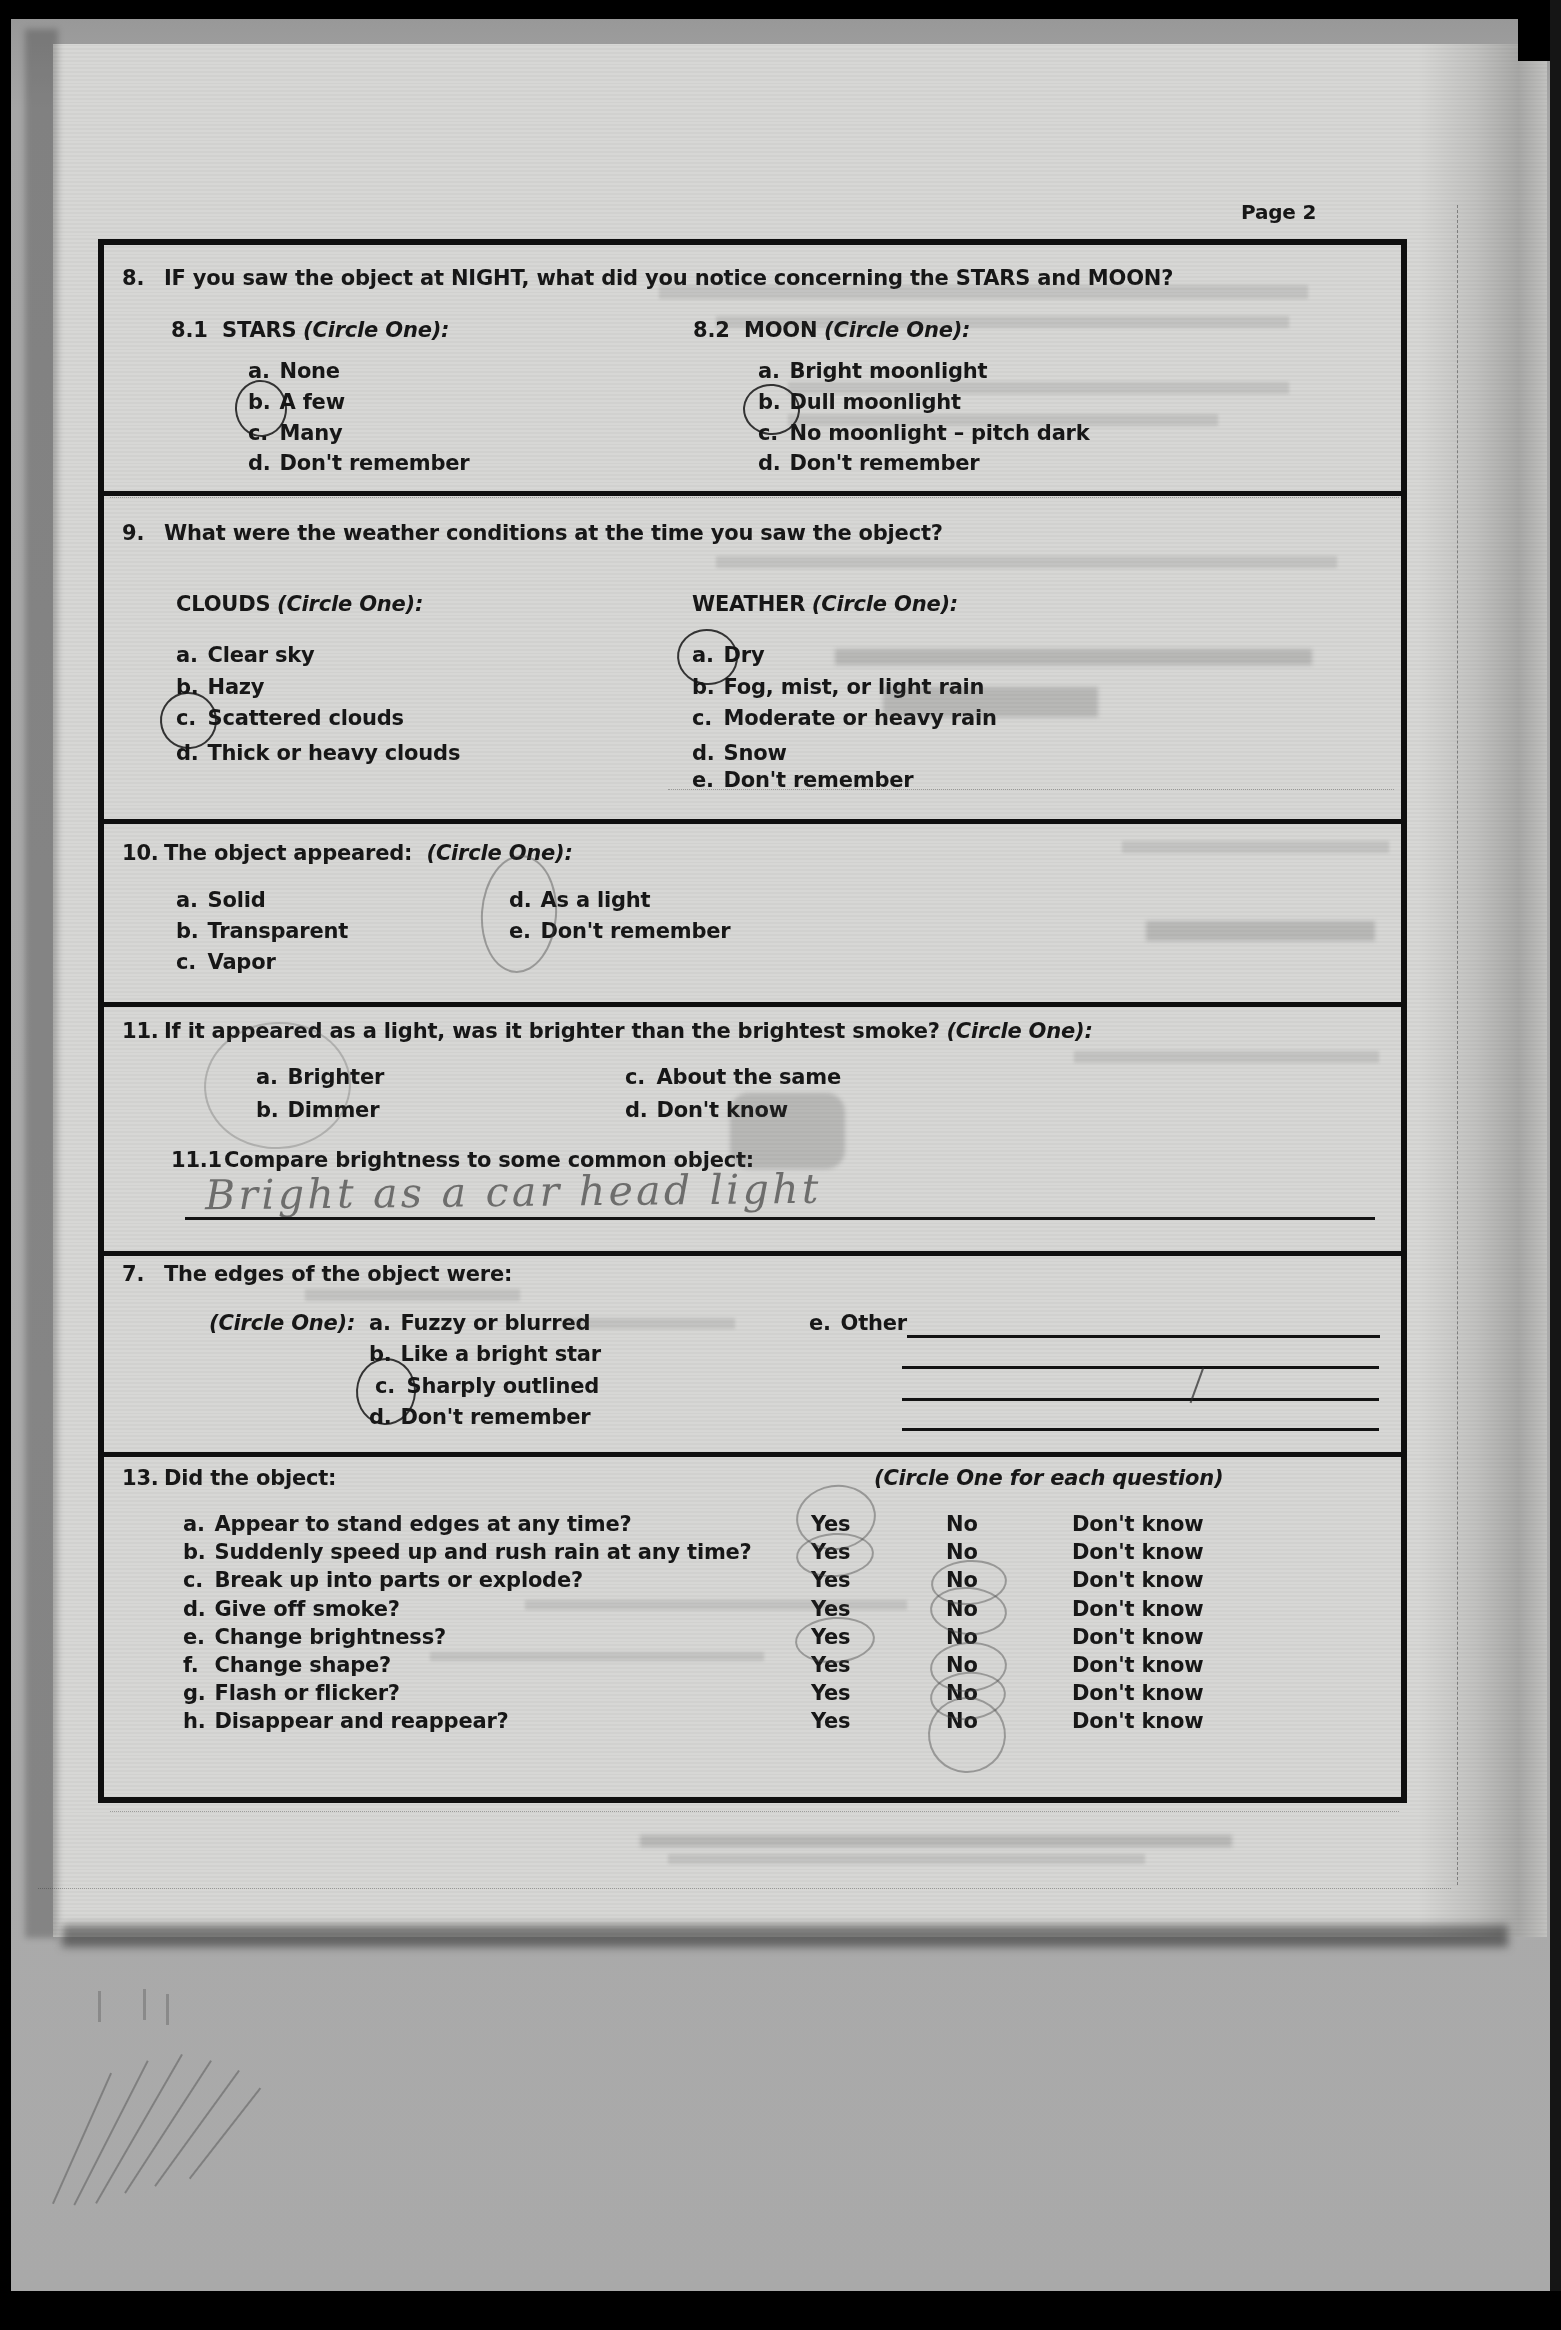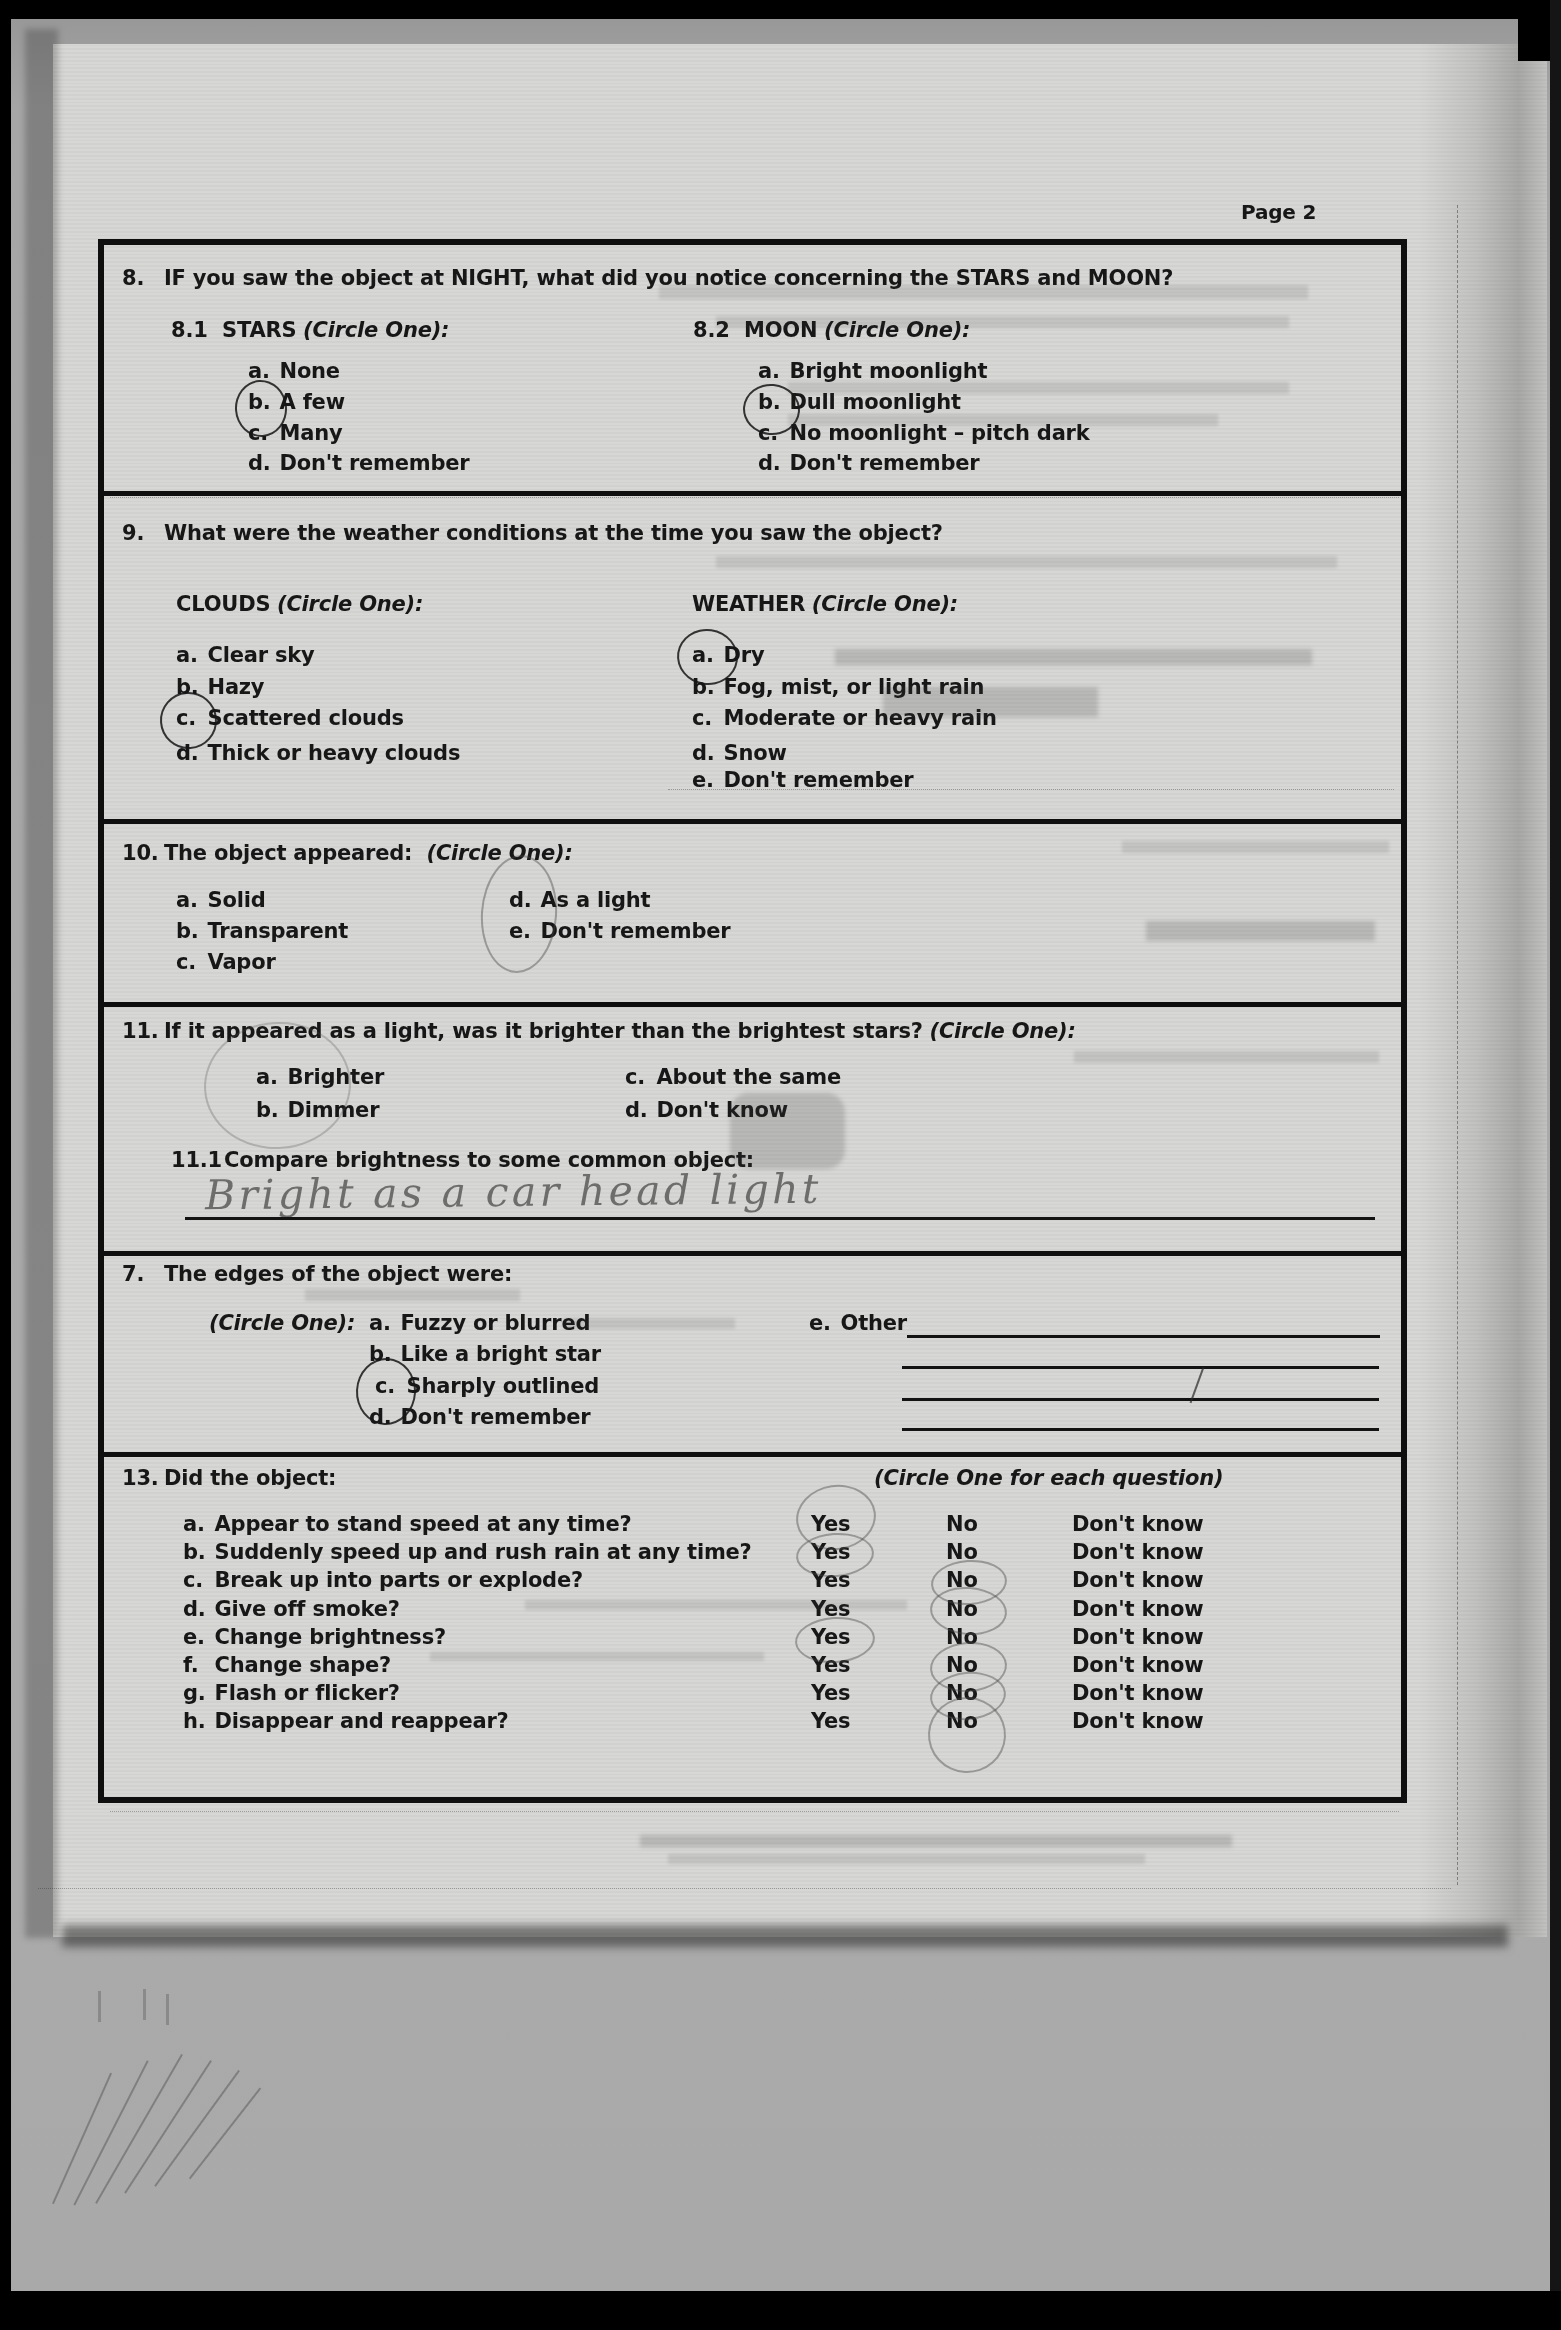--- a/index.html
+++ b/index.html
@@ -124,21 +124,21 @@
 <div class="t" style="left:122px;top:841px"><span class="qnum">10.</span><span>The object appeared:</span><span class="it gap">(Circle One):</span></div>
 
 <div class="t" style="left:176px;top:888px"><span class="ltr">a.</span><span>Solid</span></div>
 <div class="t" style="left:176px;top:919px"><span class="ltr">b.</span><span>Transparent</span></div>
 <div class="t" style="left:176px;top:950px"><span class="ltr">c.</span><span>Vapor</span></div>
 <div class="t" style="left:509px;top:888px"><span class="ltr">d.</span><span>As a light</span></div>
 <div class="t" style="left:509px;top:919px"><span class="ltr">e.</span><span>Don't remember</span></div>
 
 <div class="circ faint" style="left:481px;top:855px;width:72px;height:114px;transform:rotate(4deg)"></div>
 
-<div class="t" style="left:122px;top:1019px"><span class="qnum">11.</span><span>If it appeared as a light, was it brighter than the brightest stars?</span><span class="it gap-s">(Circle One):</span></div>
+<div class="t" style="left:122px;top:1019px"><span class="qnum">11.</span><span>If it appeared as a light, was it brighter than the brightest smoke?</span><span class="it gap-s">(Circle One):</span></div>
 
 <div class="t" style="left:256px;top:1065px"><span class="ltr">a.</span><span>Brighter</span></div>
 <div class="t" style="left:256px;top:1098px"><span class="ltr">b.</span><span>Dimmer</span></div>
 <div class="t" style="left:625px;top:1065px"><span class="ltr">c.</span><span>About the same</span></div>
 <div class="t" style="left:625px;top:1098px"><span class="ltr">d.</span><span>Don't know</span></div>
 
 <div class="circ faint" style="left:204px;top:1022px;width:143px;height:123px;border-color:rgba(80,80,80,.28)"></div>
 
 <div class="t" style="left:171px;top:1148px"><span class="lbl" style="min-width:53px">11.1</span><span>Compare brightness to some common object:</span></div>
 <div class="hand" style="left:205px;top:1168px">Bright as a car head light</div>
@@ -157,21 +157,21 @@
 <div class="uline" style="left:902px;top:1366px;width:477px"></div>
 <div class="uline" style="left:902px;top:1398px;width:477px"></div>
 <div class="uline" style="left:902px;top:1428px;width:477px"></div>
 <div class="slash" style="left:1196px;top:1366px"></div>
 
 <div class="circ" style="left:356px;top:1358px;width:56px;height:63px;transform:rotate(3deg)"></div>
 
 <div class="t" style="left:122px;top:1466px"><span class="qnum">13.</span><span>Did the object:</span></div>
 <div class="t it" style="left:874px;top:1466px">(Circle One for each question)</div>
 
-<div class="t" style="left:183px;top:1512px"><span class="ltr">a.</span><span>Appear to stand speed at any time?</span></div>
+<div class="t" style="left:183px;top:1512px"><span class="ltr">a.</span><span>Appear to stand edges at any time?</span></div>
 <div class="t" style="left:811px;top:1512px">Yes</div>
 <div class="t" style="left:946px;top:1512px">No</div>
 <div class="t" style="left:1072px;top:1512px">Don't know</div>
 
 <div class="t" style="left:183px;top:1540px"><span class="ltr">b.</span><span>Suddenly speed up and rush rain at any time?</span></div>
 <div class="t" style="left:811px;top:1540px">Yes</div>
 <div class="t" style="left:946px;top:1540px">No</div>
 <div class="t" style="left:1072px;top:1540px">Don't know</div>
 
 <div class="t" style="left:183px;top:1568px"><span class="ltr">c.</span><span>Break up into parts or explode?</span></div>

